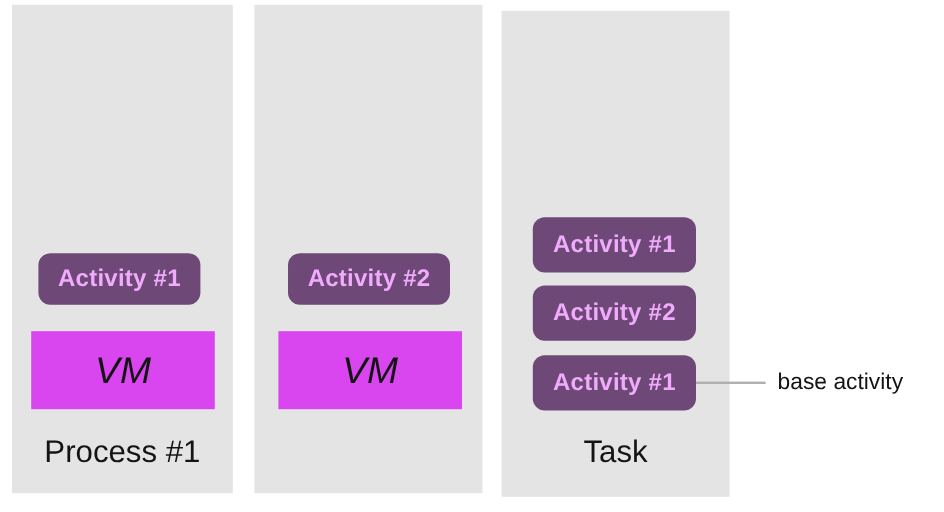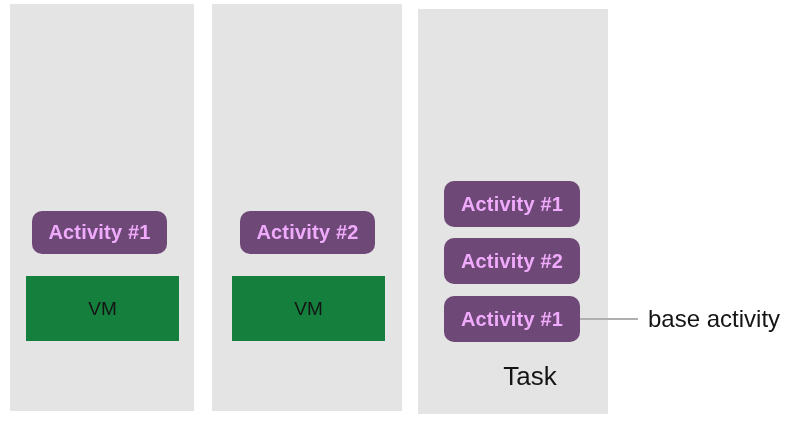--- a/index.html
+++ b/index.html
@@ -29,26 +29,27 @@
     color: #f0abfc;
     font-size: 20px;
     font-weight: 700;
     letter-spacing: 0.2px;
     display: flex;
     align-items: center;
     justify-content: center;
   }
   .vm {
     position: absolute;
-    background: #15803d;
+    background: #d946ef;
     color: #141414;
-    font-size: 19px;
+    font-size: 31px;
     display: flex;
     align-items: center;
     justify-content: center;
+    font-style: italic;
   }
   .col-label {
     position: absolute;
     left: 0;
     width: 100%;
     text-align: center;
     color: #141414;
     font-size: 26px;
     line-height: 30px;
   }
@@ -58,48 +59,49 @@
   .col-1 .col-label{ top: 357px; }
   
   .col-2 .activity { left: 28px; top: 207px; width: 135px; height: 43px; }
   .col-2 .vm       { left: 20px; top: 272px; width: 153px; height: 65px; }
   .col-2 .col-label{ top: 357px; }
   
   .col-3 .activity { left: 26px; width: 136px; height: 46px; }
   .col-3 .act-0 { top: 172px; }
   .col-3 .act-1 { top: 229px; }
   .col-3 .act-2 { top: 287px; }
-  .col-3 .col-label { top: 352px; padding-left: 17px; }
+  .col-3 .col-label { top: 352px; }
   
   .connector {
     position: absolute;
     left: 580px;
     top: 318px;
     width: 58px;
     height: 2px;
     background: #b0b0b0;
   }
   .annotation-label {
     position: absolute;
     left: 648px;
     top: 305px;
     color: #141414;
-    font-size: 24px;
+    font-size: 19px;
     line-height: 27px;
     white-space: nowrap;
   }
 </style>
 </head>
 <body>
 
 <div class="canvas">
 
   <div class="col col-1">
     <div class="activity">Activity #1</div>
     <div class="vm">VM</div>
+    <div class="col-label">Process #1</div>
   </div>
 
   <div class="col col-2">
     <div class="activity">Activity #2</div>
     <div class="vm">VM</div>
   </div>
 
   <div class="col col-3">
     <div class="activity act-0">Activity #1</div>
     <div class="activity act-1">Activity #2</div>

